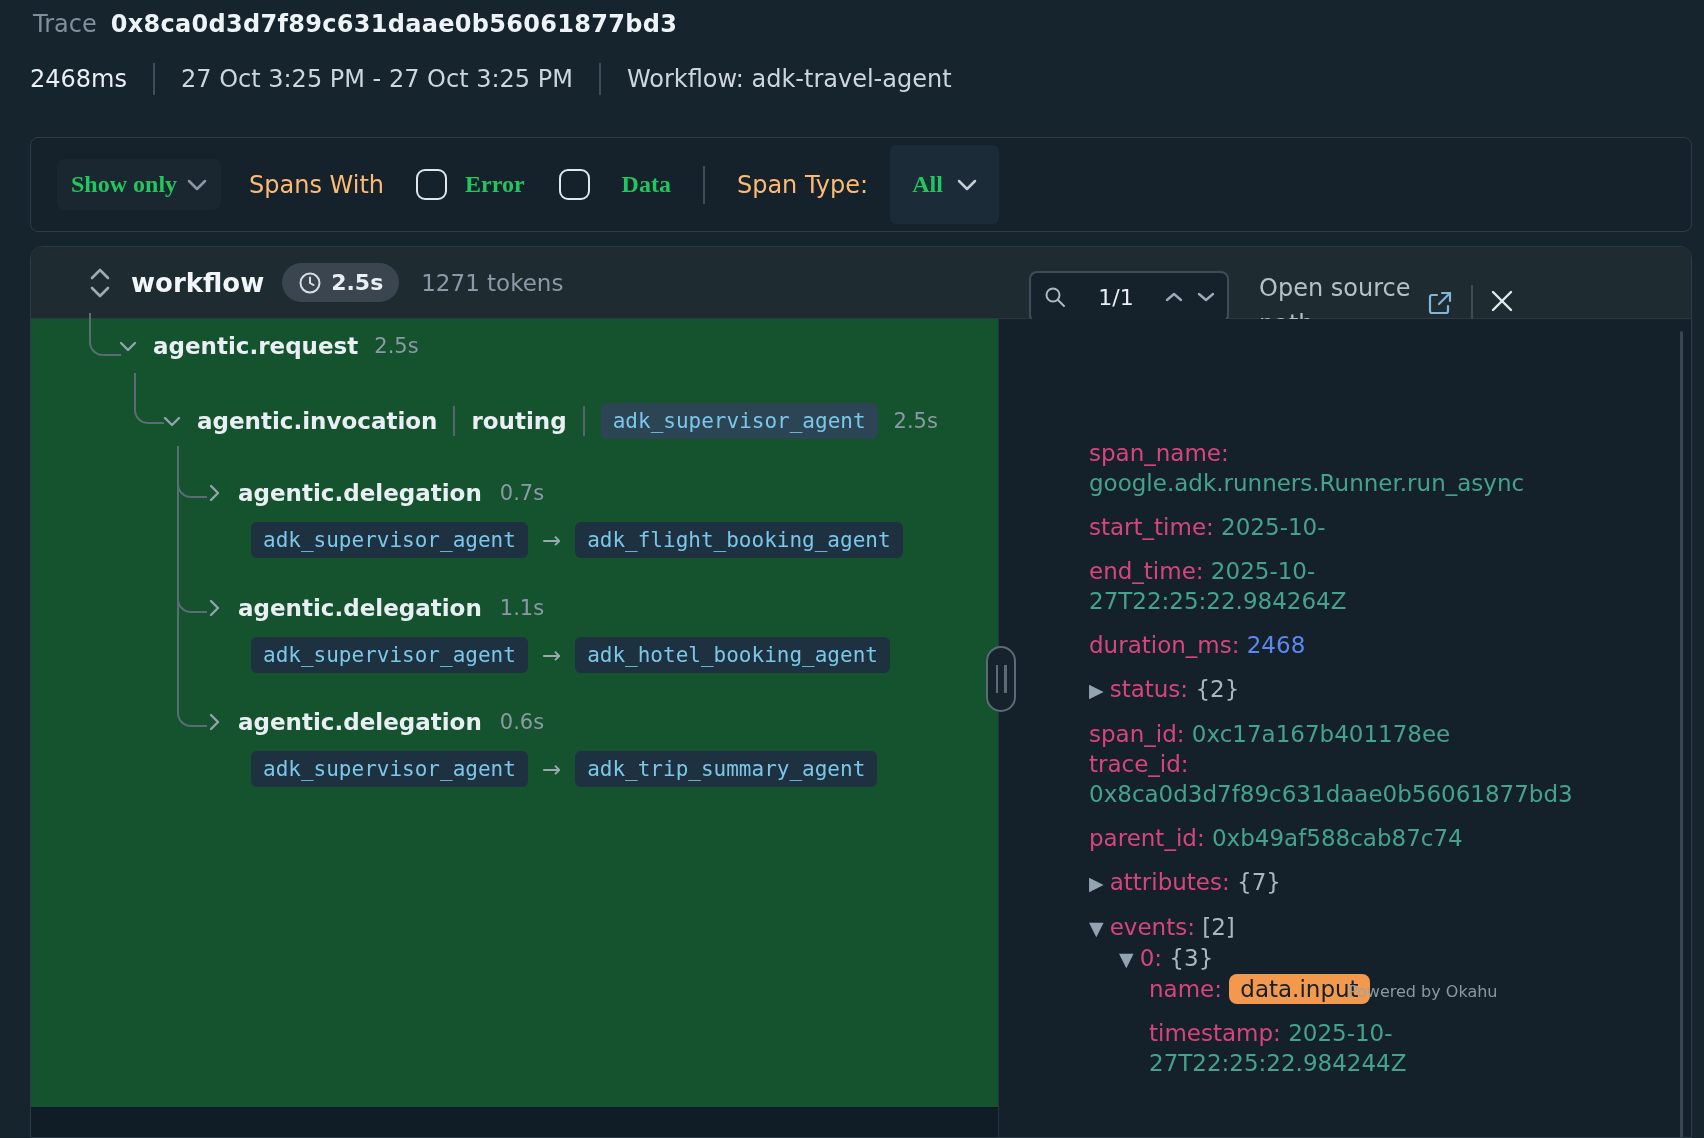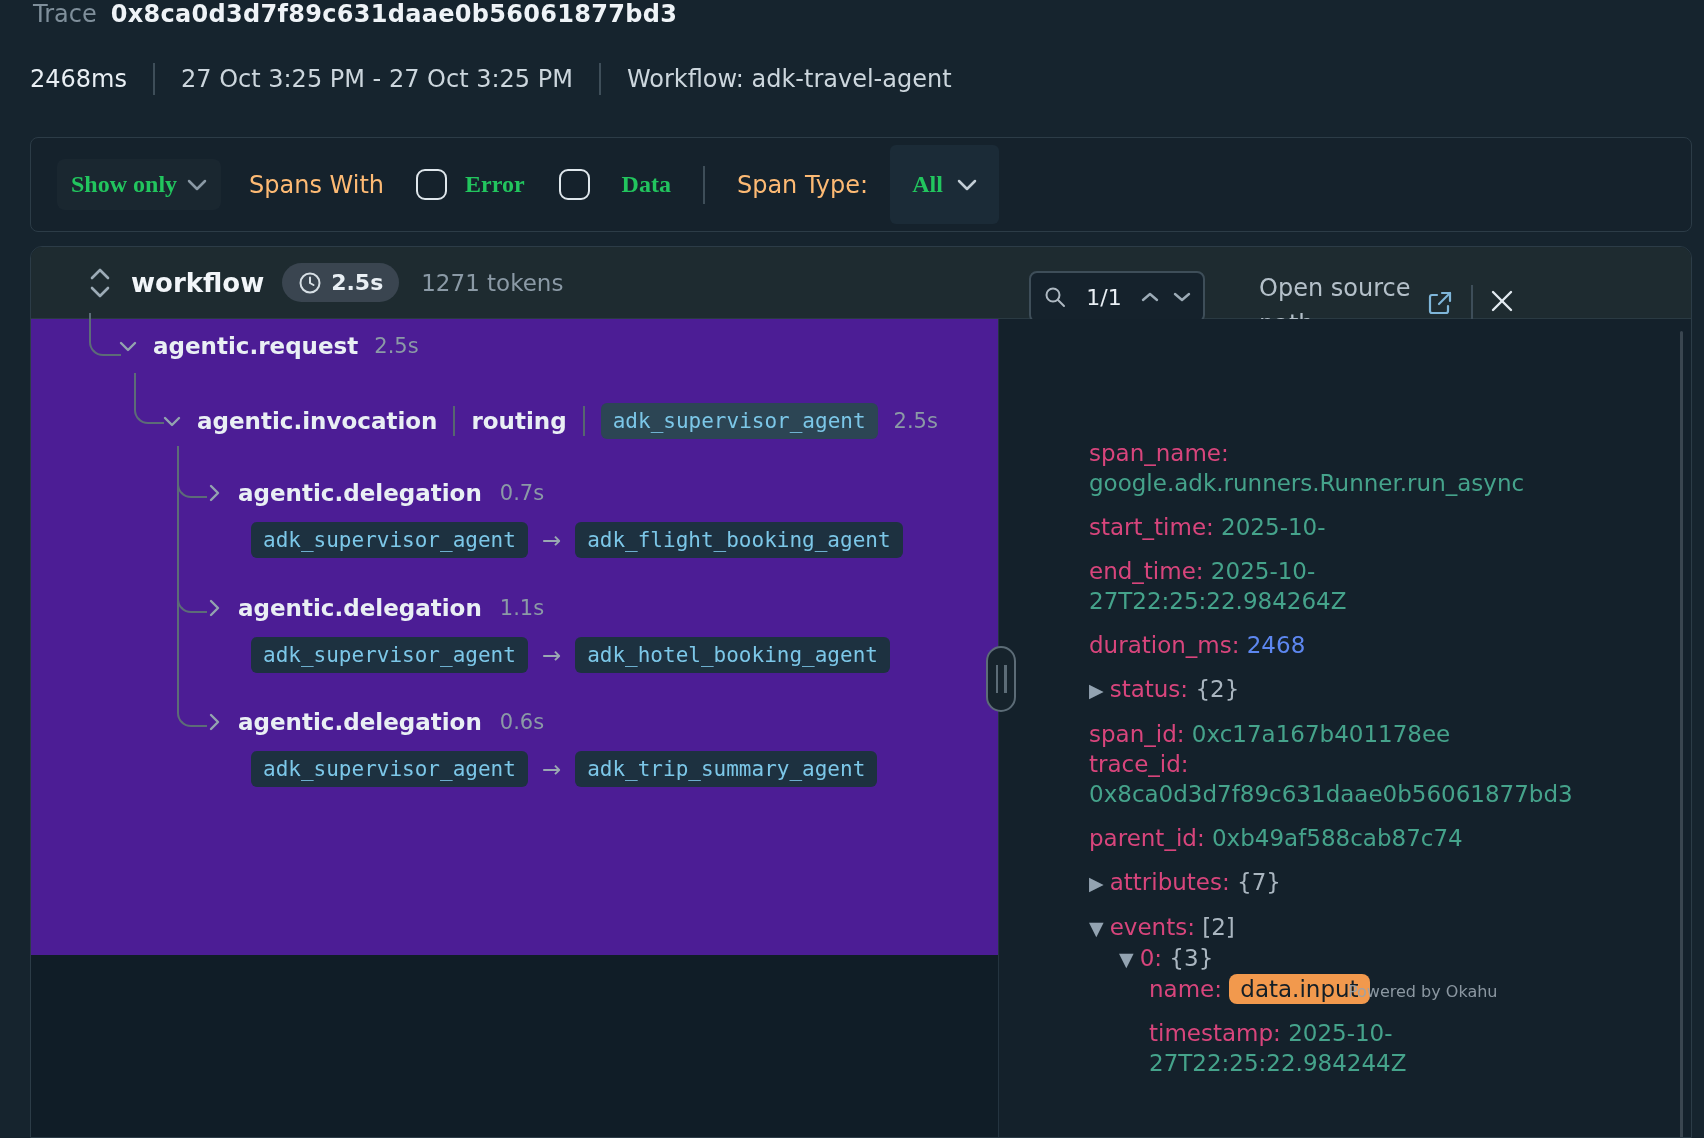--- a/index.html
+++ b/index.html
@@ -5,21 +5,21 @@
   * { margin:0; padding:0; box-sizing:border-box; }
   html,body { background:#0d161d; }
   .screen {
     position:relative; width:1704px; height:1138px; overflow:hidden;
     background:#16242e; font-family:"DejaVu Sans", sans-serif; color:#e9eff4;
   }
   .abs { position:absolute; }
   .vsep { width:2px; background:#3e4e59; }
 
   
-  .trace-row { left:33px; top:0; font-size:24px; display:flex; gap:14px; align-items:baseline; }
+  .trace-row { left:33px; top:10px; font-size:24px; display:flex; gap:14px; align-items:baseline; }
   .trace-label { color:#7f8f9b; }
   .trace-id { color:#eef3f7; font-weight:600; letter-spacing:0.3px; }
   .meta-row { left:30px; top:63px; display:flex; align-items:center; gap:26px; font-size:24px;text-align:center; }
   .meta-duration { color:#e9eff4; font-weight:500; }
   .meta-text { color:#ccd6dd; }
   .meta-row .vsep { height:32px; }
 
   
   .filter-bar {
     left:30px; top:137px; width:1662px; height:95px;
@@ -40,30 +40,30 @@
   .panel-header {
     position:absolute; left:0; top:0; width:100%; height:72px; background:#1e2b30;
     border-bottom:1px solid #2a3a42; display:flex; align-items:center; padding-left:56px; gap:18px;
   }
   .wf-title { font-size:26px; font-weight:700; color:#f2f6f9; }
   .pill { display:flex; align-items:center; gap:9px; background:#3a4550; border-radius:999px; padding:7px 16px; }
   .pill-text { font-size:22px; font-weight:600; color:#e9eff4; }
   .tokens { font-size:23px; color:#8b9aa6; margin-left:4px; }
 
   .search-box {
-    position:absolute; left:998px; top:24px; width:176px; height:52px;
+    position:absolute; left:998px; top:24px; width:200px; height:52px;
     border:2px solid #3e4e59; border-radius:8px; display:flex; align-items:center;
     padding:0 12px; gap:8px; background:#15222c;
   }
   .search-count { flex:1; text-align:center; font-size:22px; color:#e9eff4; }
   .osp-label { position:absolute; left:1228px; top:23px; width:170px; font-size:24px; line-height:36px; color:#b4c0c9; cursor:pointer; }
   .hdr-vsep { position:absolute; left:1440px; top:38px; height:36px; }
 
   
-  .tree-area { position:absolute; left:0; top:72px; width:967px; height:636px; background:#4c1d95; }
+  .tree-area { position:absolute; left:0; top:72px; width:967px; height:788px; background:#14532d; }
   .conn { position:absolute; border-left:2px solid #5c6c77; border-bottom:2px solid #5c6c77; border-bottom-left-radius:14px; }
   .t-row { position:absolute; display:flex; align-items:center; cursor:pointer; }
   .t-label { font-size:23px; font-weight:600; color:#e9eff4; }
   .t-dur { font-size:21px; color:#8b9aa6; }
   .t-sep { width:2px; height:30px; background:#56666f; }
   .badge { font-family:"DejaVu Sans Mono", monospace; font-size:21px; color:#7cc7e8; background:#1d3140; padding:6px 12px; border-radius:6px; white-space:nowrap; cursor:pointer; }
   .badge.hl { background:#2c4554; }
   .arrow { color:#9aa8b2; font-size:23px; }
 
   

